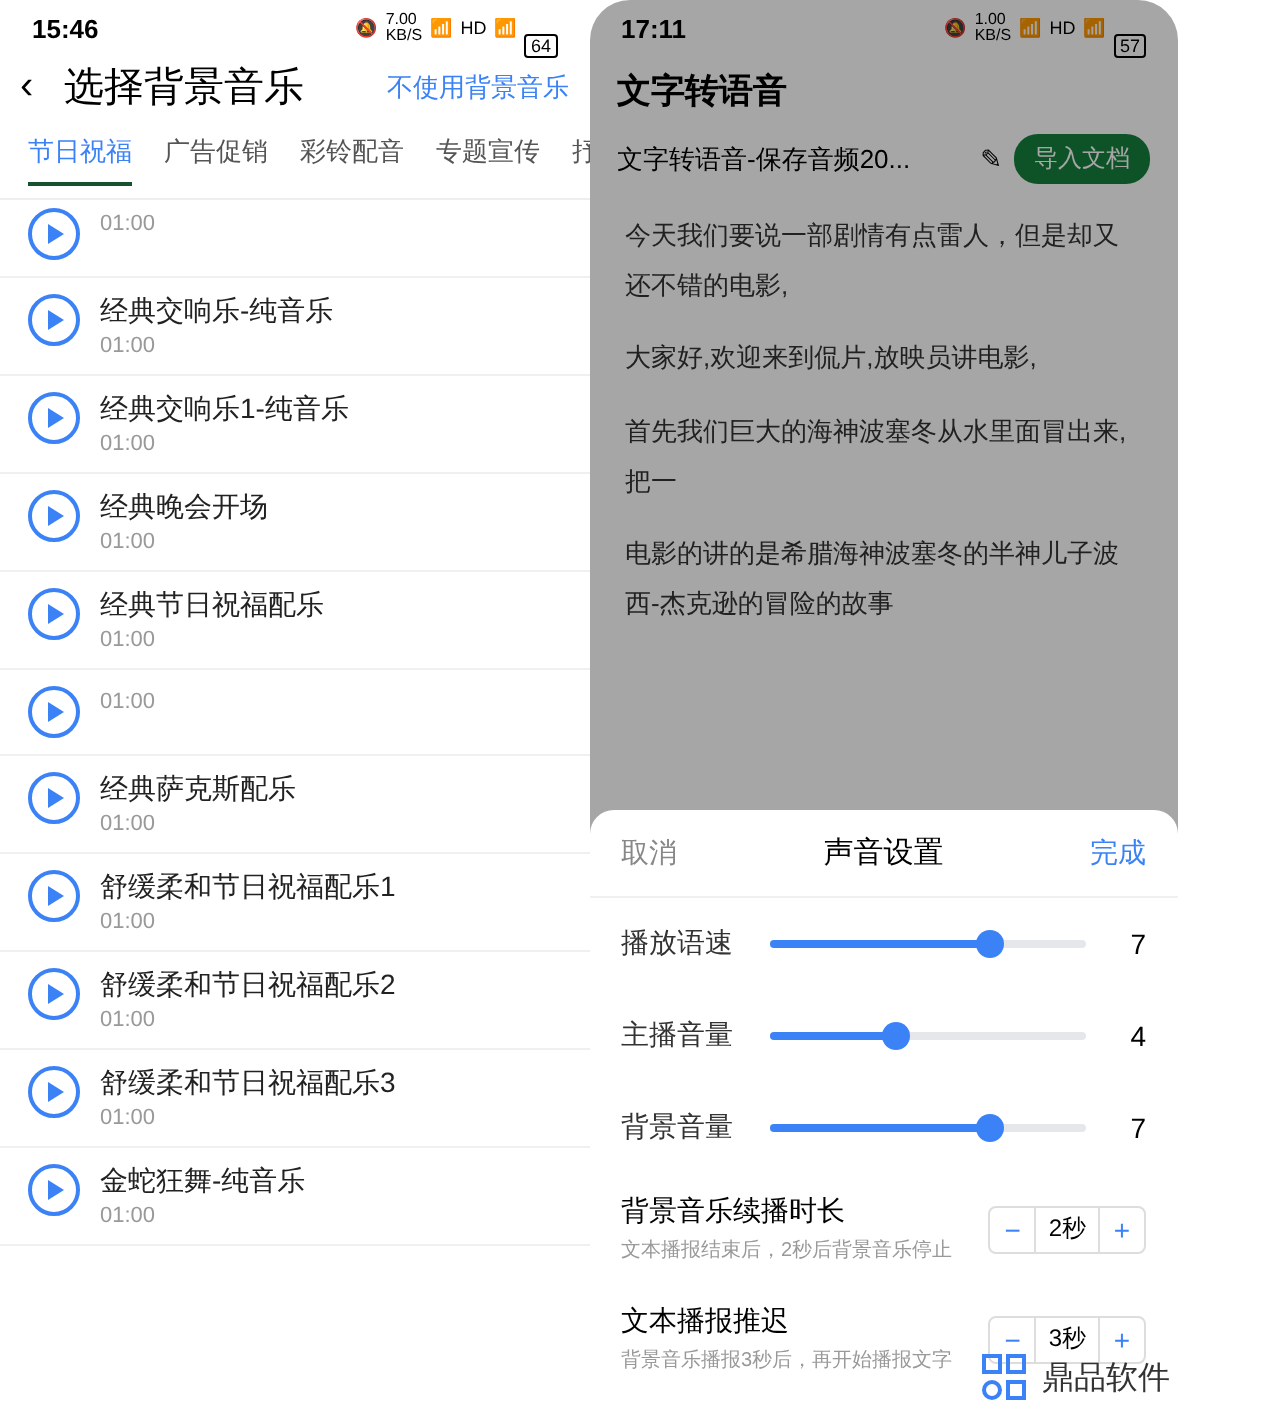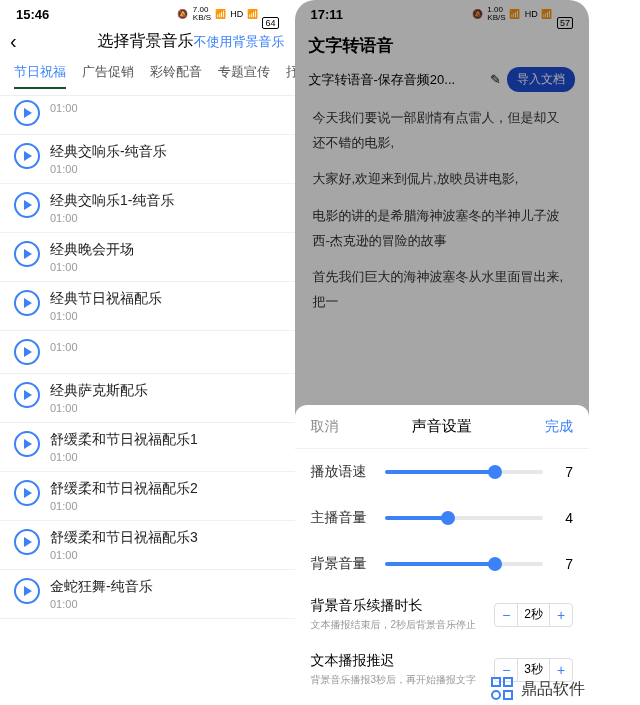--- a/index.html
+++ b/index.html
@@ -8,42 +8,42 @@
   .phone { flex: 1; display: flex; flex-direction: column; position: relative; overflow: hidden; border-radius: 20px 20px 0 0; }
   .phone-left { background: #fff; }
   .phone-right { background: #fff; }
   .status-bar { display: flex; align-items: center; justify-content: space-between; padding: 6px 16px 2px; font-size: 11px; height: 24px; }
   .status-time { font-weight: 600; font-size: 13px; }
   .status-icons { display: flex; align-items: center; gap: 4px; font-size: 9px; }
   .kbs { font-size: 8px; line-height: 1; }
   .batt { border: 1px solid currentColor; border-radius: 2px; padding: 0 2px; font-size: 9px; margin-top: 18px; }
   .header-left { display: flex; align-items: center; padding: 6px 10px 10px; }
   .back-arrow { width: 22px; font-size: 20px; }
-  .title-left { flex: 1; text-align: right; font-size: 16px; font-weight: 500; }
+  .title-left { flex: 1; text-align: left; font-size: 20px; font-weight: 500; }
   .no-music { color: #3b82f6; font-size: 13px; }
   .tabs { display: flex; gap: 16px; padding: 0 14px 6px; border-bottom: 1px solid #eee; font-size: 13px; color: #555; overflow: hidden; white-space: nowrap; }
   .tab { padding-bottom: 6px; }
   .tab.active { color: #3b82f6; border-bottom: 2px solid #14532d; }
   .music-list { flex: 1; overflow: hidden; }
   .music-item { display: flex; align-items: flex-start; padding: 8px 14px; border-bottom: 1px solid #f0f0f0; gap: 10px; }
   .play-btn { width: 26px; height: 26px; border: 2px solid #3b82f6; border-radius: 50%; display: flex; align-items: center; justify-content: center; flex-shrink: 0; }
   .play-tri { width: 0; height: 0; border-left: 8px solid #3b82f6; border-top: 5px solid transparent; border-bottom: 5px solid transparent; margin-left: 2px; }
   .music-info { display: flex; flex-direction: column; }
   .music-title { font-size: 14px; color: #222; }
   .music-dur { font-size: 11px; color: #999; margin-top: 2px; }
   .music-item.first { padding-top: 4px; }
 
   
   .dim-overlay { position: absolute; inset: 0; background: rgba(0,0,0,0.35); z-index: 1; }
   .phone-right .status-bar, .phone-right .top-area { position: relative; z-index: 0; }
   .top-title { padding: 10px 14px 6px; font-size: 17px; font-weight: 600; }
   .doc-row { display: flex; align-items: center; padding: 4px 14px 10px; gap: 6px; }
   .doc-name { font-size: 13px; flex: 1; white-space: nowrap; overflow: hidden; text-overflow: ellipsis; }
   .edit-ic { font-size: 13px; }
-  .import-btn { background: #1d4ed8; color: #fff; font-size: 12px; padding: 4px 10px; border-radius: 12px; }
+  .import-btn { background: #15803d; color: #fff; font-size: 12px; padding: 4px 10px; border-radius: 12px; }
   .content-text { padding: 4px 18px; font-size: 13px; line-height: 1.9; color: #333; }
   .content-text p { margin-bottom: 12px; }
   .sheet { position: absolute; bottom: 0; left: 0; right: 0; background: #fff; border-radius: 12px 12px 0 0; z-index: 2; padding-bottom: 8px; }
   .sheet-header { display: flex; align-items: center; justify-content: space-between; padding: 12px 16px; border-bottom: 1px solid #f0f0f0; }
   .sheet-cancel { color: #888; font-size: 14px; }
   .sheet-title { font-size: 15px; font-weight: 500; }
   .sheet-done { color: #3b82f6; font-size: 14px; }
   .slider-row { display: flex; align-items: center; padding: 14px 16px; gap: 12px; }
   .slider-label { width: 62px; font-size: 14px; color: #333; }
   .slider-track { flex: 1; height: 4px; background: #e5e7eb; border-radius: 2px; position: relative; }
@@ -209,22 +209,22 @@
       </div>
       <div class="top-title">文字转语音</div>
       <div class="doc-row">
         <span class="doc-name">文字转语音-保存音频20...</span>
         <span class="edit-ic">✎</span>
         <span class="import-btn">导入文档</span>
       </div>
       <div class="content-text" id="paragraphs">
           <p>今天我们要说一部剧情有点雷人，但是却又还不错的电影,</p>
           <p>大家好,欢迎来到侃片,放映员讲电影,</p>
+          <p>首先我们巨大的海神波塞冬从水里面冒出来,把一</p>
           <p>电影的讲的是希腊海神波塞冬的半神儿子波西-杰克逊的冒险的故事</p>
-          <p>首先我们巨大的海神波塞冬从水里面冒出来,把一</p>
         </div>
     </div>
 
     <div class="sheet">
       <div class="sheet-header">
         <span class="sheet-cancel">取消</span>
         <span class="sheet-title">声音设置</span>
         <span class="sheet-done">完成</span>
       </div>
       <div id="sliders">

